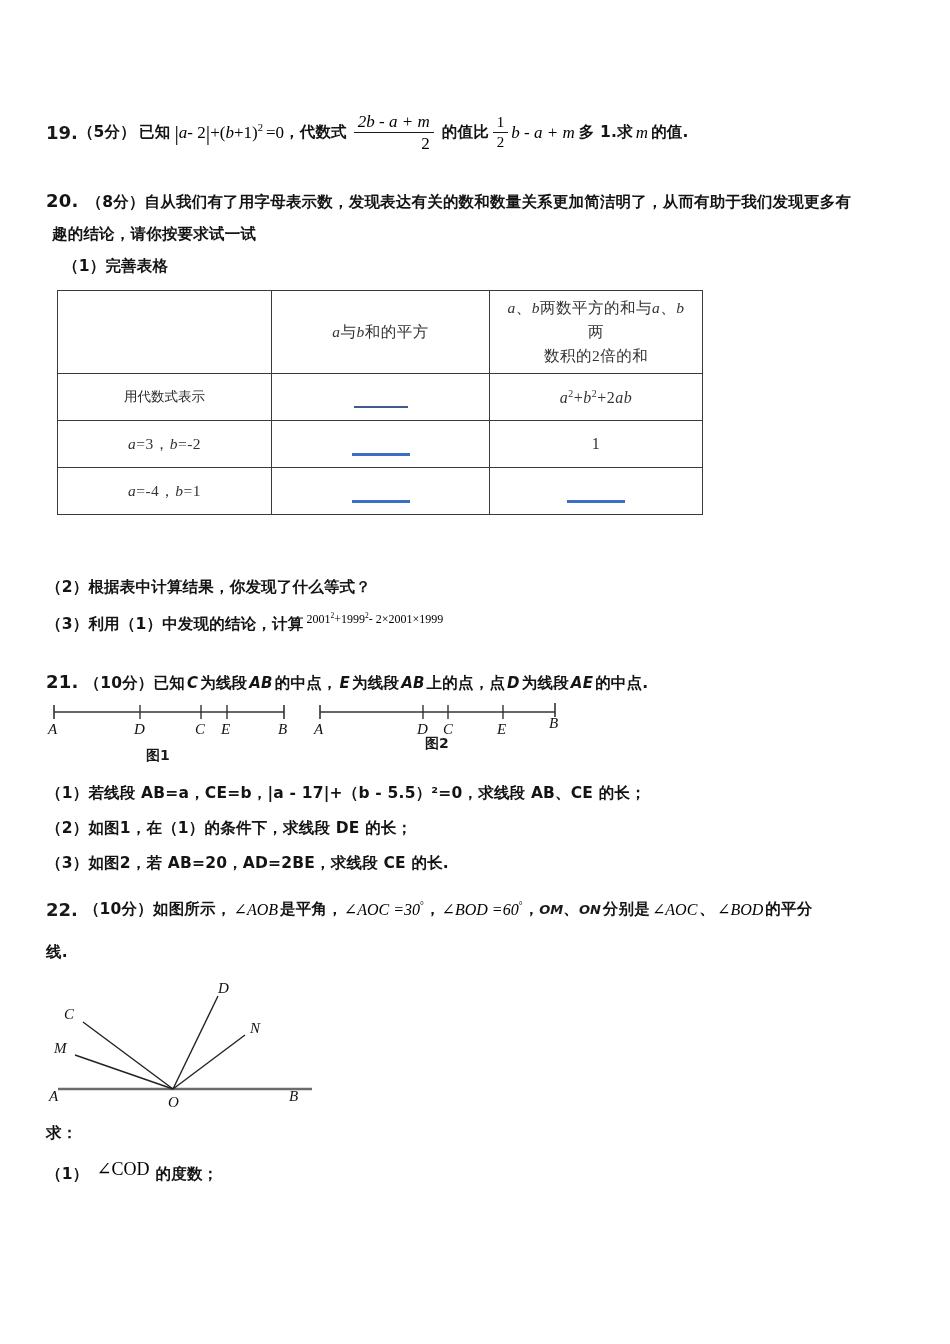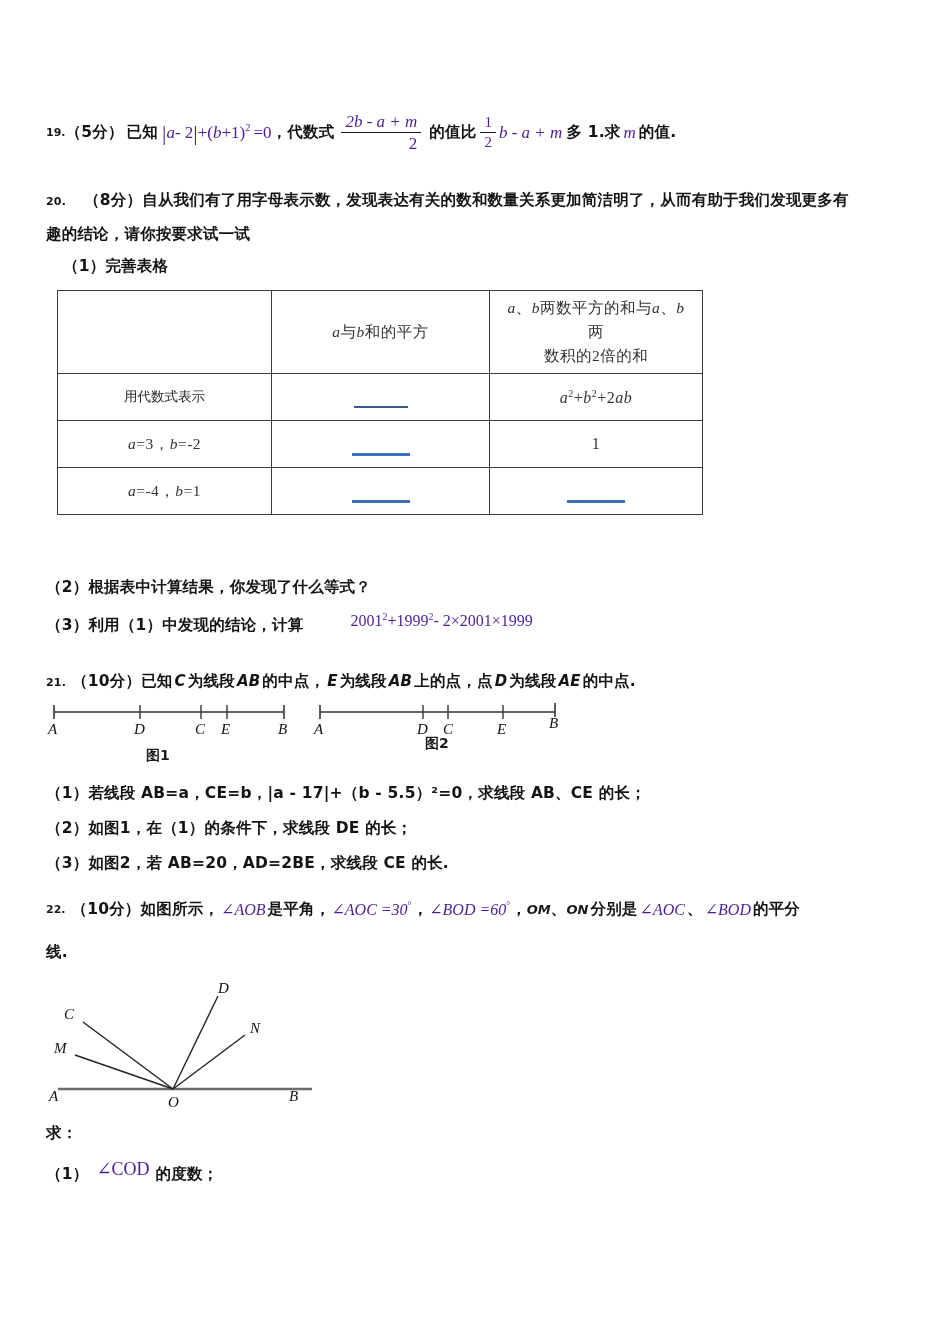--- a/index.html
+++ b/index.html
@@ -26,32 +26,32 @@
   .cn {
     font-family: "DejaVu Sans", "Liberation Sans", sans-serif;
     font-weight: bold;
     font-size: 15.5px;
     letter-spacing: 0.2px;
     color: #141414;
   }
   .qnum {
     font-family: "DejaVu Sans", "Liberation Sans", sans-serif;
     font-weight: bold;
-    font-size: 11px;
+    font-size: 18px;
   }
   .itb {
     font-family: "DejaVu Sans", "Liberation Sans", sans-serif;
     font-style: italic;
     font-weight: bold;
     font-size: 15px;
   }
   .mathserif {
     font-family: "Liberation Serif", "DejaVu Serif", serif;
     font-size: 17px;
-    color: #4c1d95;
+    color: #000000;
   }
   .sup { font-size: 0.62em; vertical-align: super; }
 
   
   .frac {
     display: inline-block;
     vertical-align: middle;
     text-align: right;
     line-height: 1.12;
     margin: 0 3px;
@@ -65,21 +65,21 @@
   .frac .den { display: block; padding: 0 4px; }
   .frac-sm { font-size: 15px; }
 
   
   #q19 {
     left: 46px; top: 112px; width: 870px;
     display: flex; align-items: center;
   }
   
   #q20l1 { left: 46px; top: 190px; width: 880px; }
-  #q20l2 { left: 46px; top: 224px; width: 880px; }
+  #q20l2 { left: 52px; top: 224px; width: 880px; }
   #q20p1 { left: 63px; top: 256px; }
 
   
   #tbl {
     position: absolute;
     left: 57px; top: 290px;
     width: 642px;
     border-collapse: collapse;
     table-layout: fixed;
   }
@@ -117,21 +117,21 @@
   .varlab {
     font-family: "Liberation Serif", "DejaVu Serif", serif;
     font-size: 15.5px;
     color: #333;
     letter-spacing: 0.5px;
   }
   .varlab i { font-style: italic; }
 
   
   #q20p2 { left: 46px; top: 577px; }
-  #q20p3 { left: 46px; top: 611px; display: flex; align-items: center; gap: 44px; }
+  #q20p3 { left: 46px; top: 611px; display: flex; align-items: center; }
 
   
   #q21 { left: 46px; top: 671px; width: 890px; }
   #fig1 { left: 44px; top: 700px; }
   #fig2 { left: 310px; top: 700px; }
   #fig1cap { left: 146px; top: 735px; margin-top: 12px; }
   #fig2cap { left: 425px; top: 735px; }
   #q21p1 { left: 46px; top: 783px; }
   #q21p2 { left: 46px; top: 818px; }
   #q21p3 { left: 46px; top: 853px; }
@@ -182,21 +182,21 @@
       <span class="bar"></span>
       <span class="den">2</span>
     </span>
     <span class="mathserif" style="font-style:italic">b - a + m</span>
     <span class="cn" style="margin-left:4px">多 1.求</span>
     <span class="mathserif" style="font-style:italic;margin:0 3px">m</span>
     <span class="cn">的值.</span>
   </div>
 
   <div class="blk cn" id="q20l1">
-    <span class="qnum">20.</span><span style="margin-left:18px">（8分）</span><span>自从我们有了用字母表示数，发现表达有关的数和数量关系更加简洁明了，从而有助于我们发现更多有</span>
+    <span class="qnum">20.</span><span style="margin-left:8px">（8分）</span><span>自从我们有了用字母表示数，发现表达有关的数和数量关系更加简洁明了，从而有助于我们发现更多有</span>
   </div>
   <div class="blk cn" id="q20l2">趣的结论，请你按要求试一试</div>
   <div class="blk cn" id="q20p1">（1）完善表格</div>
 
   <table id="tbl">
     <tbody>
         <tr class="hrow">
       <td class="c1"></td>
       <td class="c2">
         <div class="cellinner varlab">
@@ -244,21 +244,21 @@
         <span class="blank-blue"></span>
       </td>
     </tr>
 
   </tbody>
     </table>
 
   <div class="blk cn" id="q20p2">（2）根据表中计算结果，你发现了什么等式？</div>
   <div class="blk" id="q20p3">
     <span class="cn">（3）利用（1）中发现的结论，计算</span>
-    <span class="mathserif" style="font-size:16px;margin-left:3px;margin-bottom:10px"><span>2001</span><span class="sup">2</span><span>+1999</span><span class="sup">2</span><span>- 2×2001×1999</span></span>
+    <span class="mathserif" style="font-size:12px;margin-left:3px;margin-bottom:10px"><span>2001</span><span class="sup">2</span><span>+1999</span><span class="sup">2</span><span>- 2×2001×1999</span></span>
   </div>
 
   <div class="blk cn" id="q21">
     <span class="qnum">21.</span><span style="margin-left:6px">（10分）</span><span>已知</span><span class="itb" style="margin:0 2px">C</span><span>为线段</span><span class="itb" style="margin:0 2px">AB</span><span>的中点，</span><span class="itb" style="margin:0 2px">E</span><span>为线段</span><span class="itb" style="margin:0 2px">AB</span><span>上的点，点</span><span class="itb" style="margin:0 2px">D</span><span>为线段</span><span class="itb" style="margin:0 2px">AE</span><span>的中点.</span>
   </div>
 
   <div class="blk" id="fig1">
     <svg width="250" height="40" viewBox="0 0 250 40">
       <line x1="10" y1="12" x2="240" y2="12" stroke="#333" stroke-width="1.6"></line>
       <line x1="10" y1="5" x2="10" y2="19" stroke="#333" stroke-width="1.6"></line>

